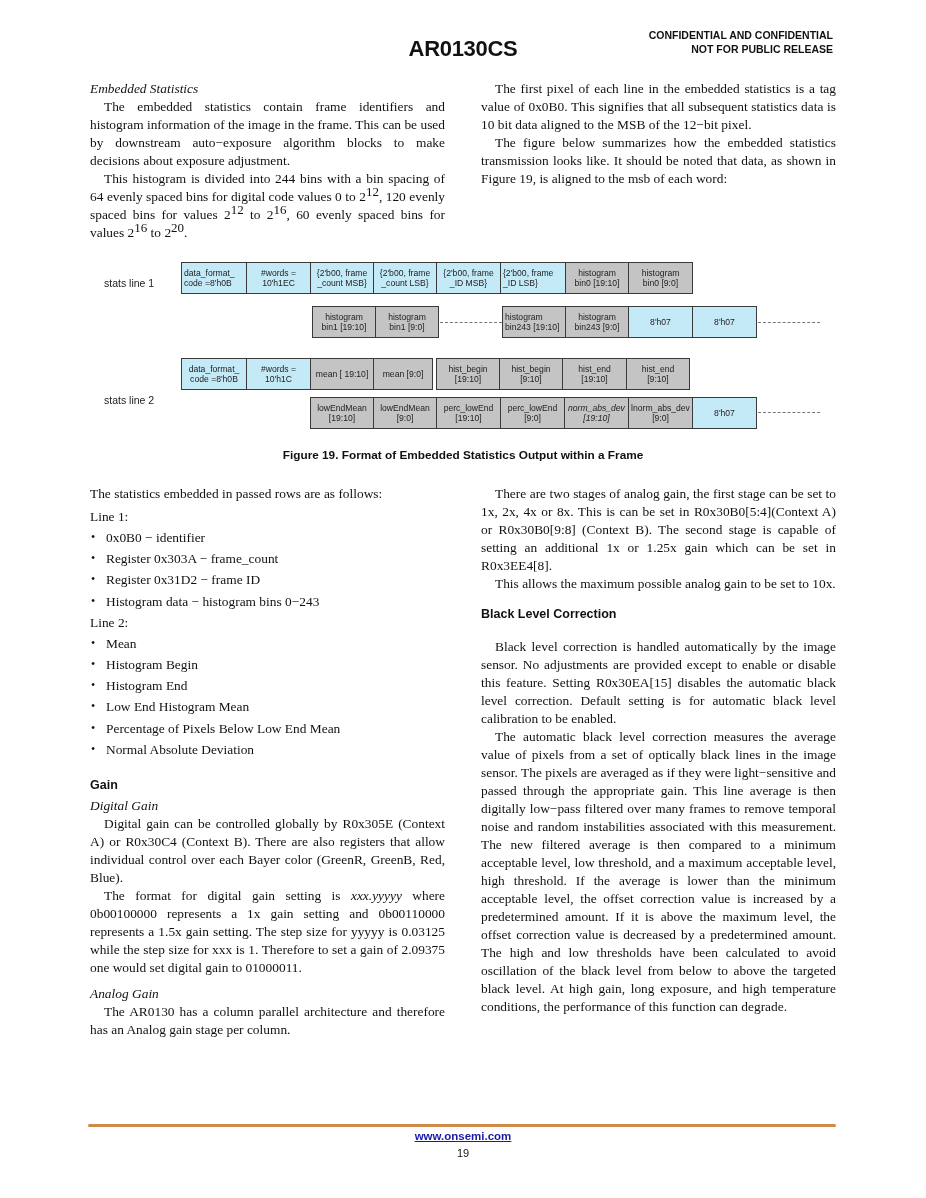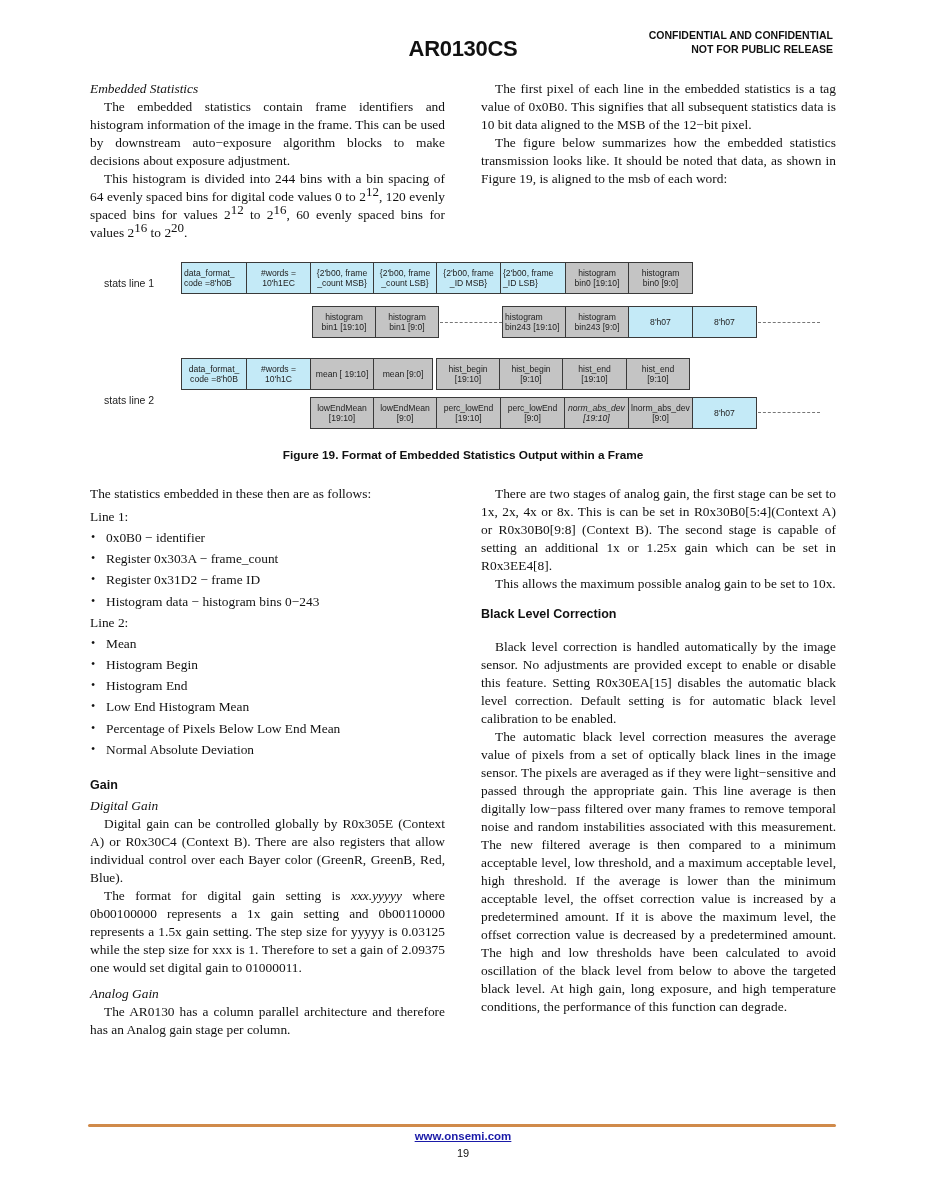--- a/index.html
+++ b/index.html
@@ -127,21 +127,21 @@
 [19:10]</div>
   <div class="cell gray" style="left:628px; top:397px; width:65px;">lnorm_abs_dev
 [9:0]</div>
   <div class="cell blue" style="left:692px; top:397px; width:65px;">8'h07</div>
   <div class="dash" style="left:758px; top:412px; width:62px;"></div>
 </div>
 
 <div class="fig-cap">Figure 19. Format of Embedded Statistics Output within a Frame</div>
 
 <div class="col left" style="top:485px;">
-  <p class="noind" style="margin-bottom:3px;">The statistics embedded in these then are as follows:</p>
+  <p class="noind" style="margin-bottom:3px;">The statistics embedded in passed rows are as follows:</p>
   <p class="noind" style="line-height:21px;">Line 1:</p>
   <ul class="bul">
     <li>0x0B0 − identifier</li>
     <li>Register 0x303A − frame_count</li>
     <li>Register 0x31D2 − frame ID</li>
     <li>Histogram data − histogram bins 0−243</li>
   </ul>
   <p class="noind" style="line-height:21px;">Line 2:</p>
   <ul class="bul">
     <li>Mean</li>

